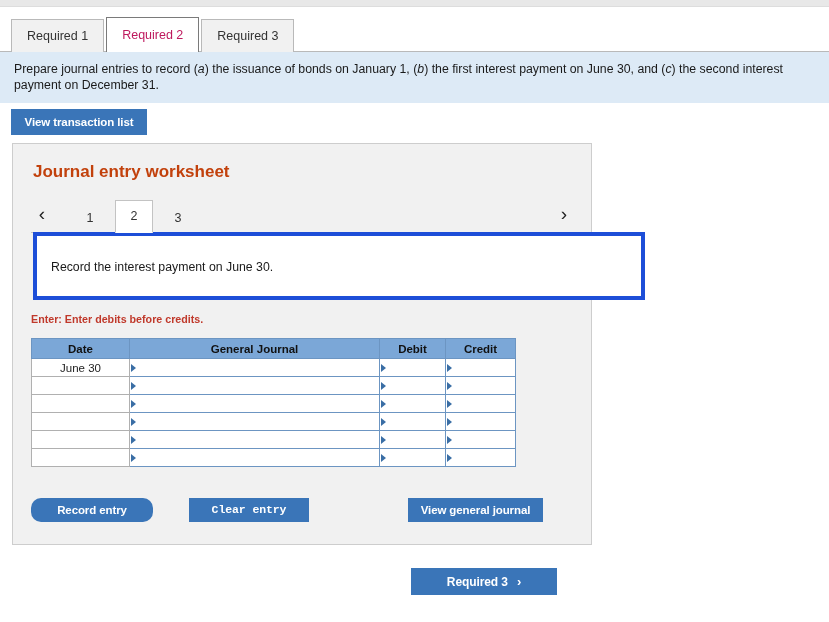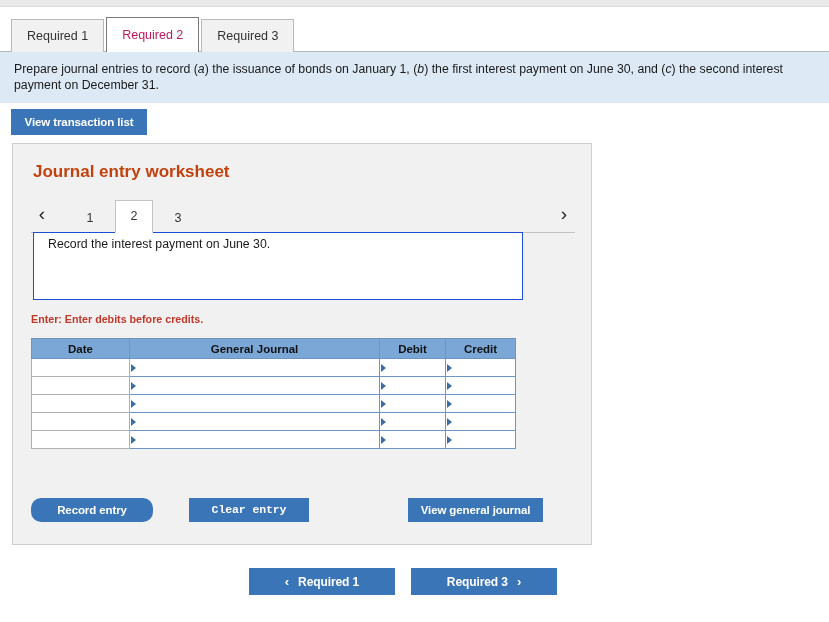--- a/index.html
+++ b/index.html
@@ -169,26 +169,26 @@
     line-height: 31px;
     position: relative;
     z-index: 2;
     margin-bottom: -1px;
   }
 
   
   .prompt-box {
     position: absolute;
     left: 20px; top: 88px;
-    width: 490px;
+    width: 612px;
     height: 68px;
     background: #ffffff;
-    border: 1px solid #1d4ed8;
+    border: 4px solid #1d4ed8;
     box-sizing: border-box;
-    padding: 4px 14px;
+    padding: 24px 14px;
     font-size: 12.3px;
     color: #1a1a1a;
   }
 
   
   .note {
     position: absolute;
     left: 18px; top: 169px;
     font-size: 10.7px;
     font-weight: bold;
@@ -327,20 +327,32 @@
     <thead>
       <tr>
         <th>Date</th>
         <th>General Journal</th>
         <th>Debit</th>
         <th>Credit</th>
       </tr>
     </thead>
     <tbody>
       <tr>
+        <td class="date-cell">June 30</td>
+        <td class="cell-input">
+            <span class="cell-caret"></span>
+          </td>
+        <td class="cell-input">
+            <span class="cell-caret"></span>
+          </td>
+        <td class="cell-input">
+            <span class="cell-caret"></span>
+          </td>
+      </tr>
+      <tr>
         <td class="date-cell"></td>
         <td class="cell-input">
             <span class="cell-caret"></span>
           </td>
         <td class="cell-input">
             <span class="cell-caret"></span>
           </td>
         <td class="cell-input">
             <span class="cell-caret"></span>
           </td>
@@ -396,15 +408,14 @@
     </tbody>
   </table>
 
   <div class="btn ws-btn record-entry">Record entry</div>
   <div class="btn ws-btn clear-entry">Clear entry</div>
   <div class="btn ws-btn view-gj">View general journal</div>
 
 </div>
 
 <div class="bottom-nav">
-  <div class="btn nav-btn nav-prev"><span class="nav-chev">‹</span><span>Required 1</span></div>
   <div class="btn nav-btn nav-next"><span>Required 3</span><span class="nav-chev">›</span></div>
 </div>
 
 </body></html>

